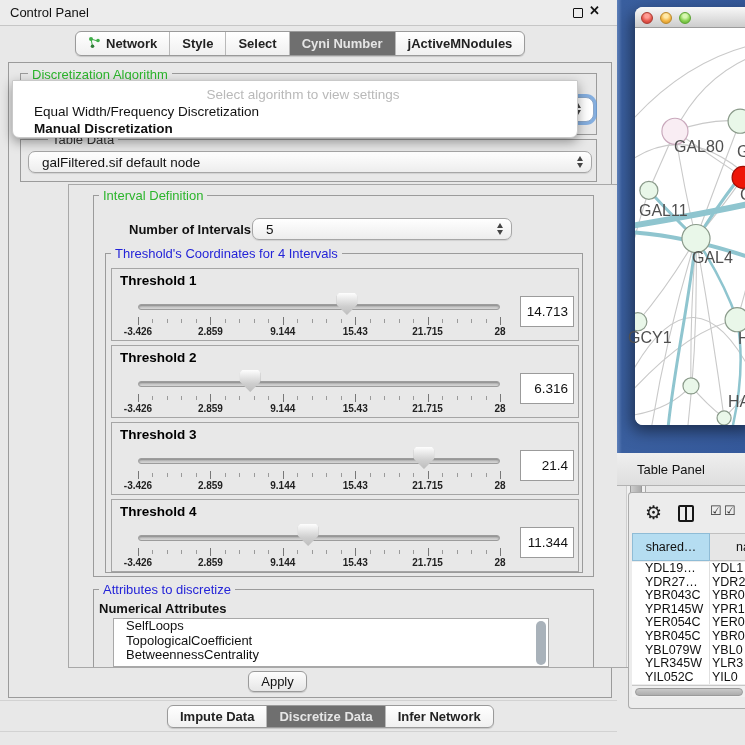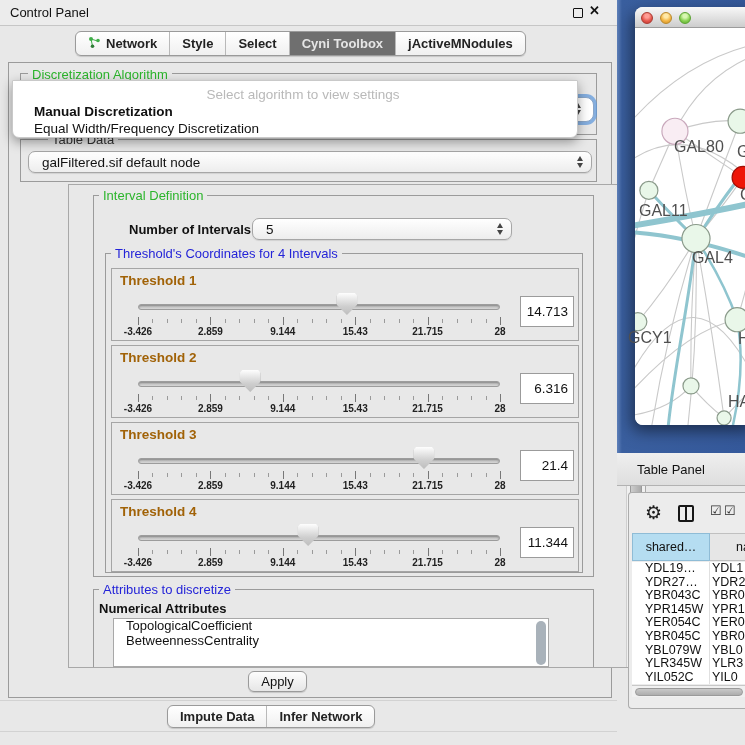--- a/index.html
+++ b/index.html
@@ -50,21 +50,21 @@
   
   #viewport { position:absolute; left:20px; top:184px; width:578px; height:484px; border:1px solid #a8a8a8;
     background:#e8e8e8; overflow:hidden;margin-left:48px; }
   .vscroll-track { position:absolute; background:#f0f0f0; border-left:1px solid #cfcfcf; }
   .vscroll-thumb { position:absolute; border-radius:6px; background:linear-gradient(90deg,#cdcdcd,#a9a9a9); border:1px solid #9a9a9a; }
 
   .bold-label { position:absolute; font-weight:bold; font-size:13px; color:#111; white-space:nowrap; }
 
   
   .threshold-block { position:absolute; left:42px; width:468px; height:73px; border:1px solid #a5a5a5; background:#e8e8e8; }
-  .t-label { position:absolute; left:8px; top:4px; font-size:13.5px; font-weight:bold; color:#a16207; }
+  .t-label { position:absolute; left:8px; top:4px; font-size:13.5px; font-weight:bold; color:#000000; }
   .slider-zone { position:absolute; left:26px; top:22px; width:362px; height:24px; }
   .slider-track { position:absolute; left:0; right:0; top:13px; height:6px; border-radius:3px;
     background:linear-gradient(#b5b5b5,#d9d9d9); border:1px solid #9c9c9c; box-shadow:inset 0 1px 2px rgba(0,0,0,.25); }
   .slider-thumb { position:absolute; top:2px; width:21px; height:22px; transform:translateX(-50%);
     background:linear-gradient(#fefefe,#cfcfcf 60%,#bdbdbd); filter:drop-shadow(0 1px 1px rgba(0,0,0,.45));
     clip-path:polygon(12% 0,88% 0,100% 14%,100% 52%,50% 100%,0 52%,0 14%); }
   .ticks { position:absolute; left:26px; top:48px; width:362px; height:8px; }
   .tick { position:absolute; top:2px; width:1px; height:4px; background:#9a9a9a; }
   .tick.major { top:0; height:8px; background:#777; }
   .tick-labels { position:absolute; left:26px; top:57px; width:362px; height:12px; }
@@ -146,21 +146,21 @@
       </span>
       <span>Network</span>
     </div>
     <div class="seg">
         <span>Style</span>
       </div>
     <div class="seg">
         <span>Select</span>
       </div>
     <div class="seg selected">
-        <span>Cyni Toolbox</span>
+        <span>Cyni Number</span>
       </div>
     <div class="seg">
         <span>jActiveMNodules</span>
       </div>
   </div>
 
   <div id="content-panel"></div>
 
   <div class="groupbox" style="left:20px; top:73px; width:577px; height:62px;"></div>
   <div class="group-title gt-green" style="left:28px; top:67px;">Discretization Algorithm</div>
@@ -168,22 +168,22 @@
   <div id="combo-fragment">
     <div class="stepper" style="position:absolute; right:4px; top:5px;">
         <div class="arr-up"></div>
         <div class="arr-down"></div>
       </div>
   </div>
 
   <div id="algo-popup">
     <div id="popup-items" style="position:absolute; left:18px; top:5px; right:2px;">
         <div class="popup-item placeholder">Select algorithm to view settings</div>
+        <div class="popup-item ">Equal Width/Frequency Discretization</div>
         <div class="popup-item bold">Manual Discretization</div>
-        <div class="popup-item ">Equal Width/Frequency Discretization</div>
       </div>
   </div>
 
   <div class="groupbox" style="left:20px; top:139px; width:577px; height:43px;"></div>
   <div class="group-title gt-dark" style="left:28px; top:132px;margin-left:20px;">Table Data</div>
   <div class="aqua-combo" style="left:28px; top:151px; width:564px; height:22px;">
     <div class="combo-text">galFiltered.sif default node</div>
     <div class="stepper">
         <div class="arr-up"></div>
         <div class="arr-down"></div>
@@ -385,38 +385,42 @@
           <div class="tick-label" style="left: 100%;">28</div>
         </div>
       <input class="t-value" readonly="" value="11.344" style="">
     </div>
 
     <div class="groupbox" style="left:24px; top:404px; width:501px; height:90px;"></div>
     <div class="group-title gt-blue" style="left:30px; top:397px;">Attributes to discretize</div>
     <div class="bold-label" style="left:30px; top:416px;">Numerical Attributes</div>
     <div id="attr-list">
       <div id="attr-items">
+          <div class="attr-item">SelfLoops</div>
           <div class="attr-item">TopologicalCoefficient</div>
           <div class="attr-item">BetweennessCentrality</div>
         </div>
       <div id="attr-scroll"></div>
     </div>
 
     <div class="vscroll-track" style="left:557px; top:0; width:20px; height:484px;"></div>
     <div class="vscroll-thumb" style="left:561px; top:22px; width:12px; height:452px;"></div>
   </div>
 
   <div id="apply-btn">Apply</div>
 
   <div class="hairline" style="left:0; top:700px; width:617px; height:1px;"></div>
   <div class="hairline" style="left:0; top:731px; width:617px; height:1px;"></div>
 
   <div class="segbar" style="left:143px; top:705px; height:23px;margin-left:24px;">
     <div class="seg">
         <span>Impute Data</span>
+      </div>
+    <div class="seg selected">
+        <span>Discretize Data</span>
       </div>
     <div class="seg">
         <span>Infer Network</span>
       </div>
   </div>
 </div>
 
 <div id="blue-zone"></div>
 
 <div id="net-window">

